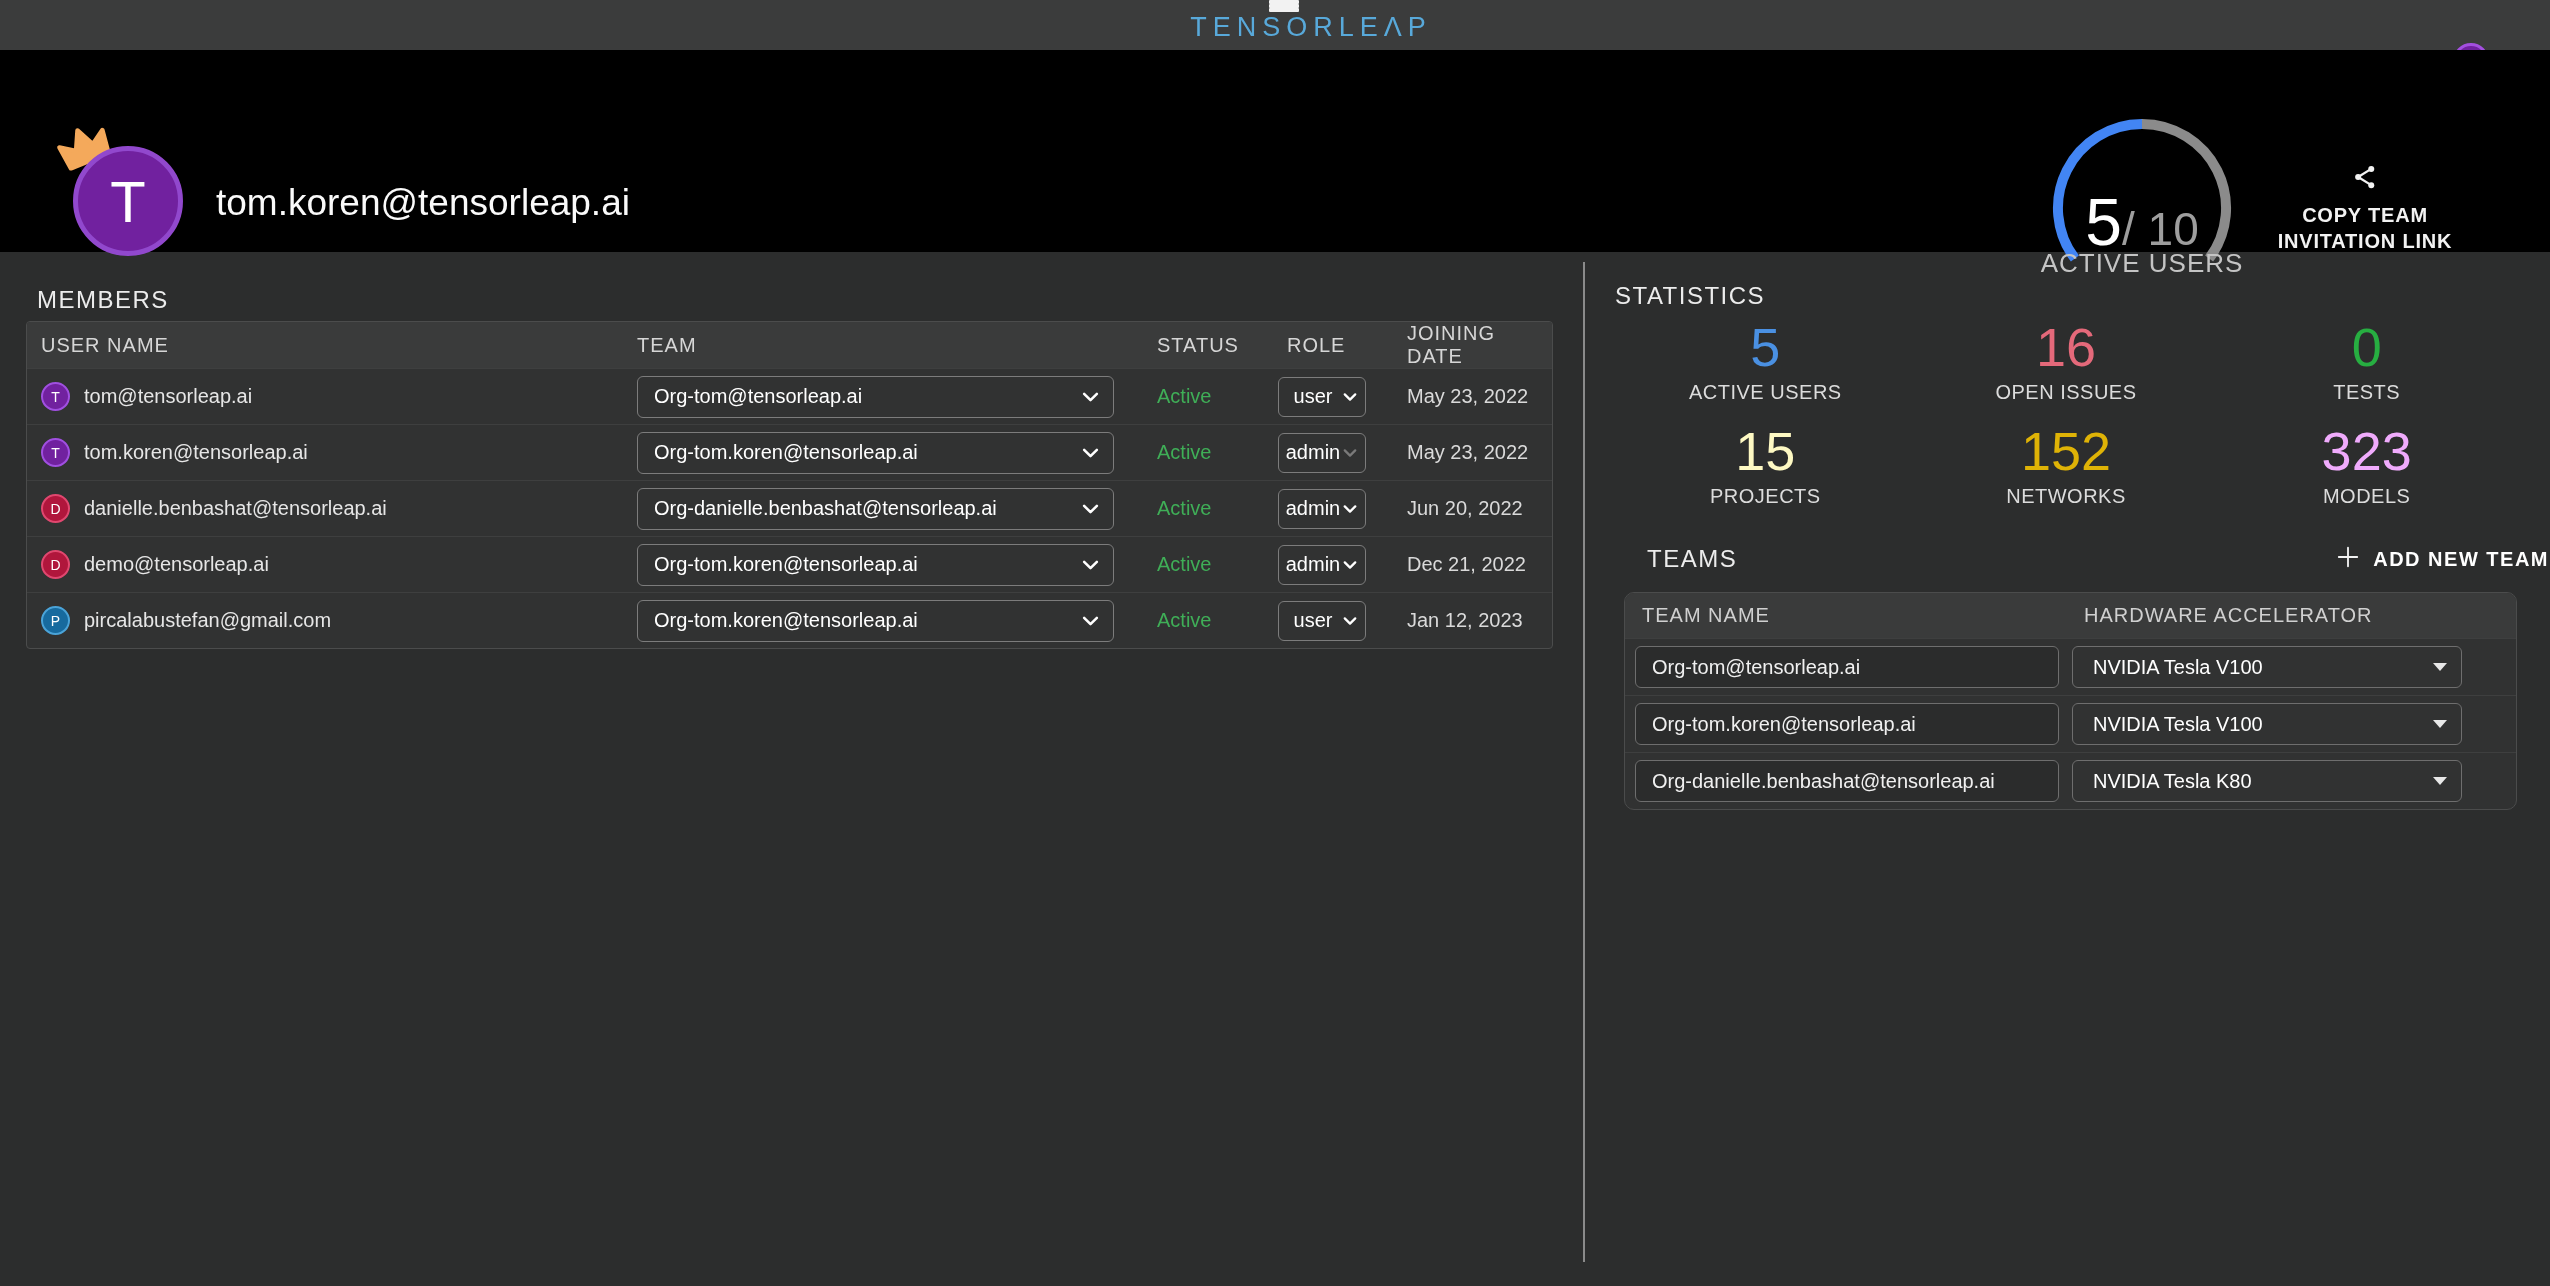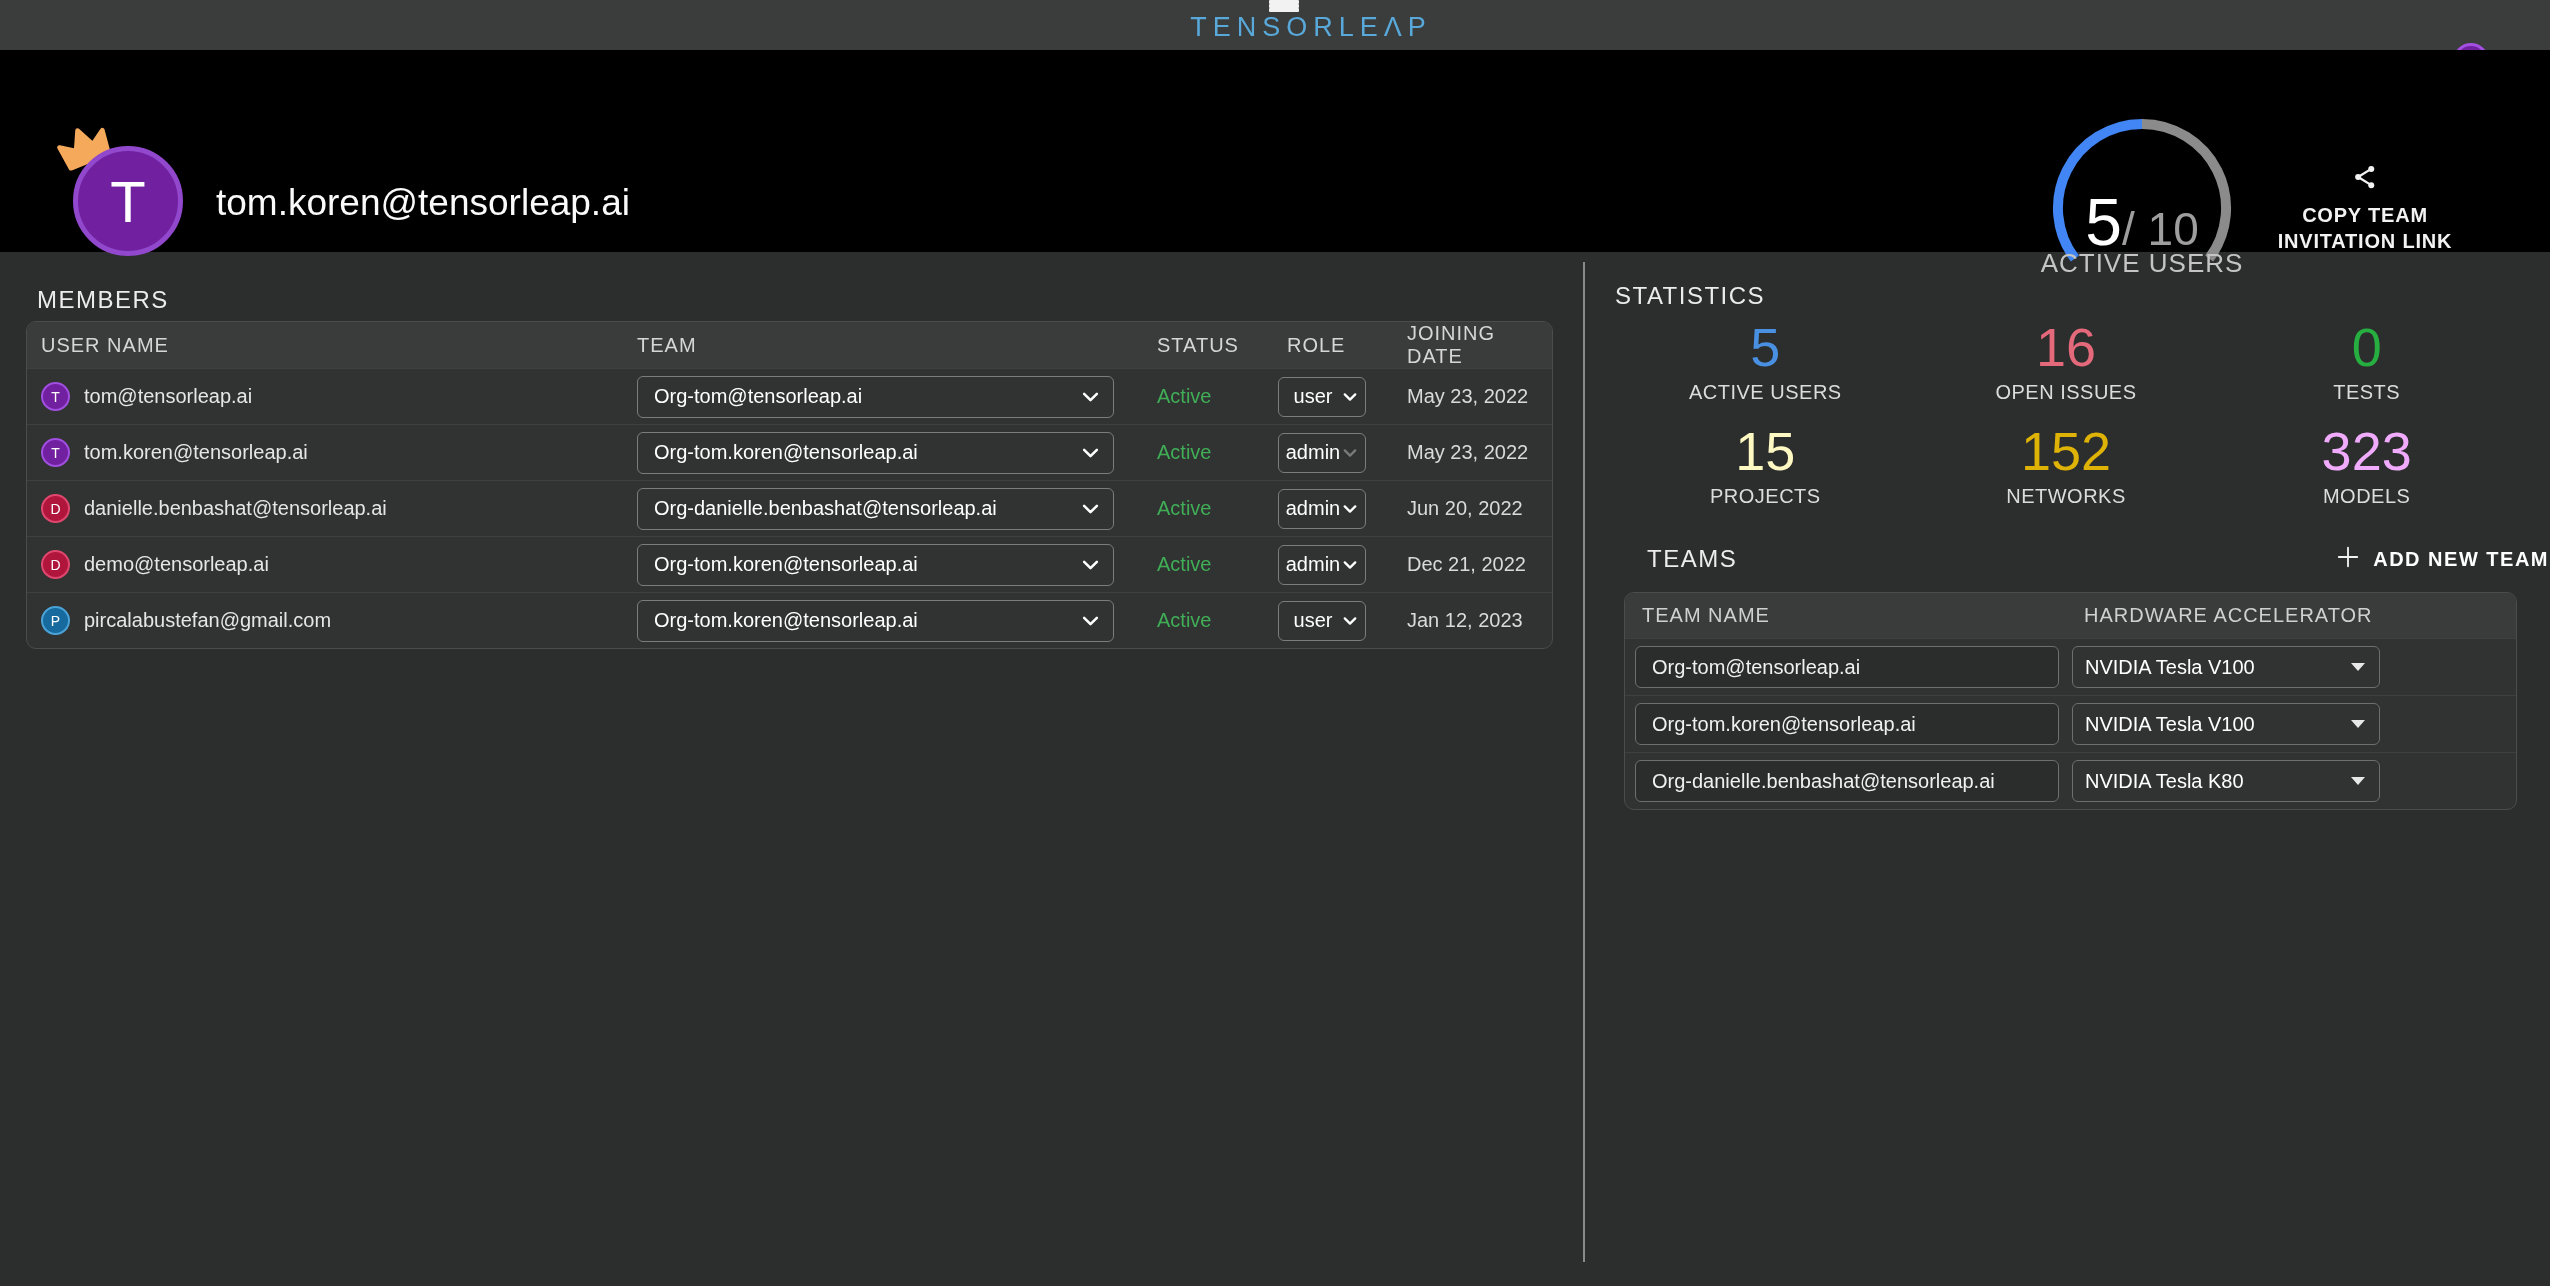--- a/index.html
+++ b/index.html
@@ -40,21 +40,21 @@
   .copy-link { position:absolute; left:2270px; top:112px; width:190px; text-align:center; cursor:pointer; }
   .copy-link .share { margin-bottom:6px; }
   .copy-link .txt { font-size:20px; font-weight:bold; color:#f2f2f2; letter-spacing:0.8px; line-height:26px; }
 
   
   .sec-title { font-size:24px; color:#ececec; letter-spacing:1.5px; font-weight:400; }
 
   
   .members-title { position:absolute; left:37px; top:286px; }
   .members-table { position:absolute; left:26px; top:321px; width:1527px; border:1px solid #4b4c4c;
-                   border-radius:10px; overflow:hidden; background:#313232; }
+                   border-radius:4px; overflow:hidden; background:#313232; }
   .m-cols { display:grid; grid-template-columns:596px 520px 130px 120px 161px; align-items:center; }
   .m-head { height:46px; background:#3a3b3b; color:#d6d6d6; font-size:20px; letter-spacing:1px; }
   .m-head > div { padding-left:14px; }
   .mrow { height:56px; border-top:1px solid #3e3f3f; font-size:20px; }
   .cell-user { display:flex; align-items:center; gap:14px; padding-left:14px; }
   .avatar-sm { width:29px; height:29px; border-radius:50%; border:2px solid; flex:0 0 auto;
                display:flex; align-items:center; justify-content:center; font-size:14px; color:#fff; }
   .email { color:#e6e6e6; }
 
   .select { position:relative; border:1.5px solid #7c7c7c; border-radius:6px; background:transparent;
@@ -89,21 +89,21 @@
   .teams-table { position:absolute; left:1624px; top:592px; width:893px; border:1px solid #4b4c4c;
                  border-radius:10px; overflow:hidden; background:#313232; }
   .t-cols { display:grid; grid-template-columns:447px 446px; align-items:center; }
   .t-head { height:45px; background:#3a3b3b; color:#d0d0d0; font-size:20px; letter-spacing:1px; }
   .t-head > div:first-child { padding-left:17px; }
   .t-head > div:last-child { padding-left:12px; }
   .trow { height:57px; border-top:1px solid #3e3f3f; }
   .team-input { margin-left:10px; width:424px; height:42px; border:1.5px solid #6e6e6e; border-radius:6px;
                 background:#2b2c2c; color:#f0f0f0; font-size:20px; padding-left:16px;
                 font-family:"Liberation Sans", sans-serif; display:flex; align-items:center; }
-  .hw-select { width:308px; height:42px; padding-left:12px; font-size:20px; border-color:#6e6e6e; }
+  .hw-select { width:390px; height:42px; padding-left:20px; font-size:20px; border-color:#6e6e6e; }
   .hw-select .tri { position:absolute; right:14px; top:50%; transform:translateY(-50%);
                     width:0; height:0; border-left:7px solid transparent; border-right:7px solid transparent;
                     border-top:8px solid #e8e8e8; }
 </style>
 </head>
 <body>
 
 <div class="topbar">
   <div class="hamburger">
       <span></span>

